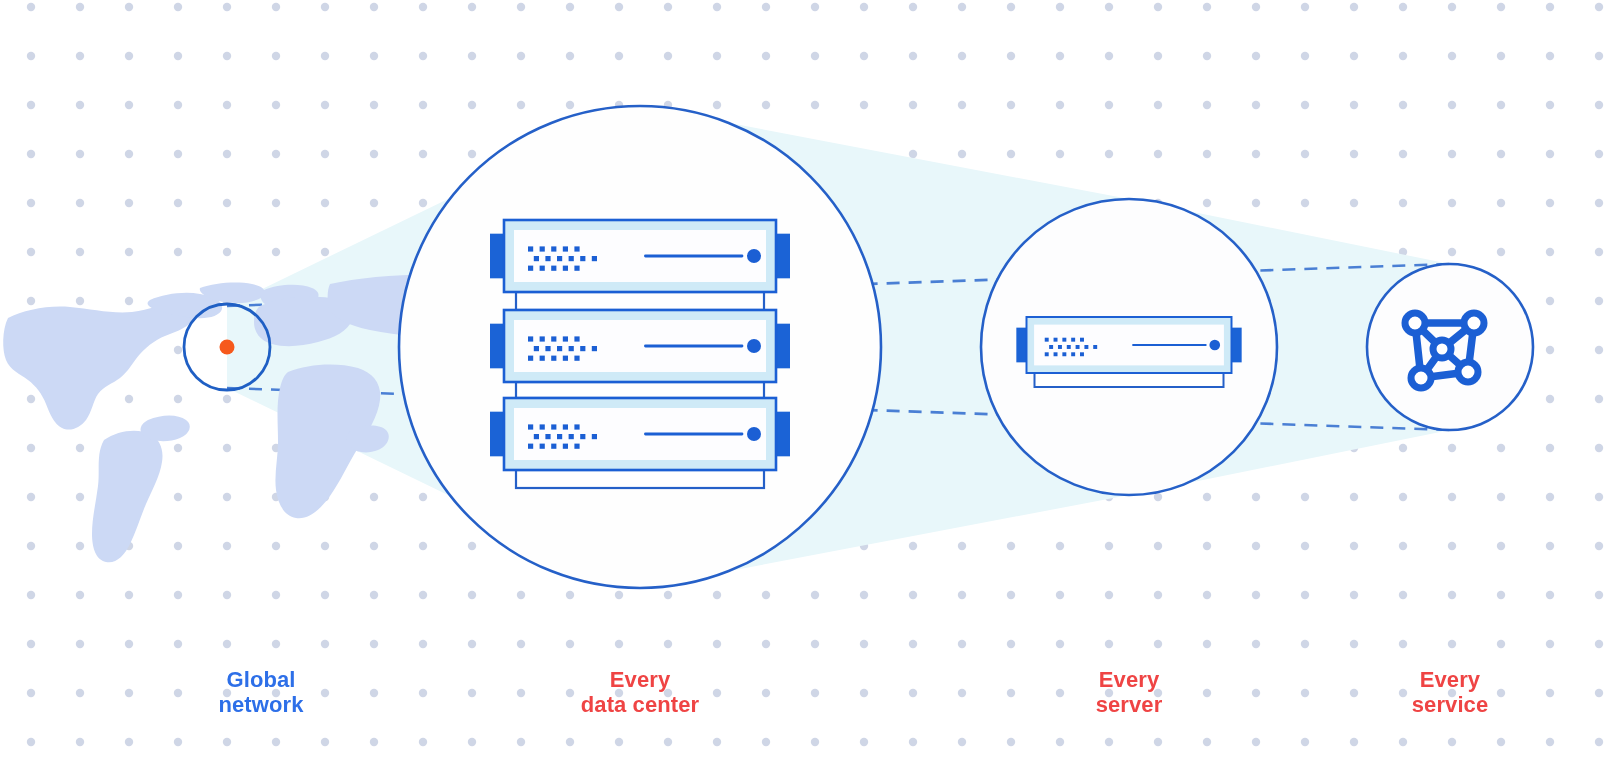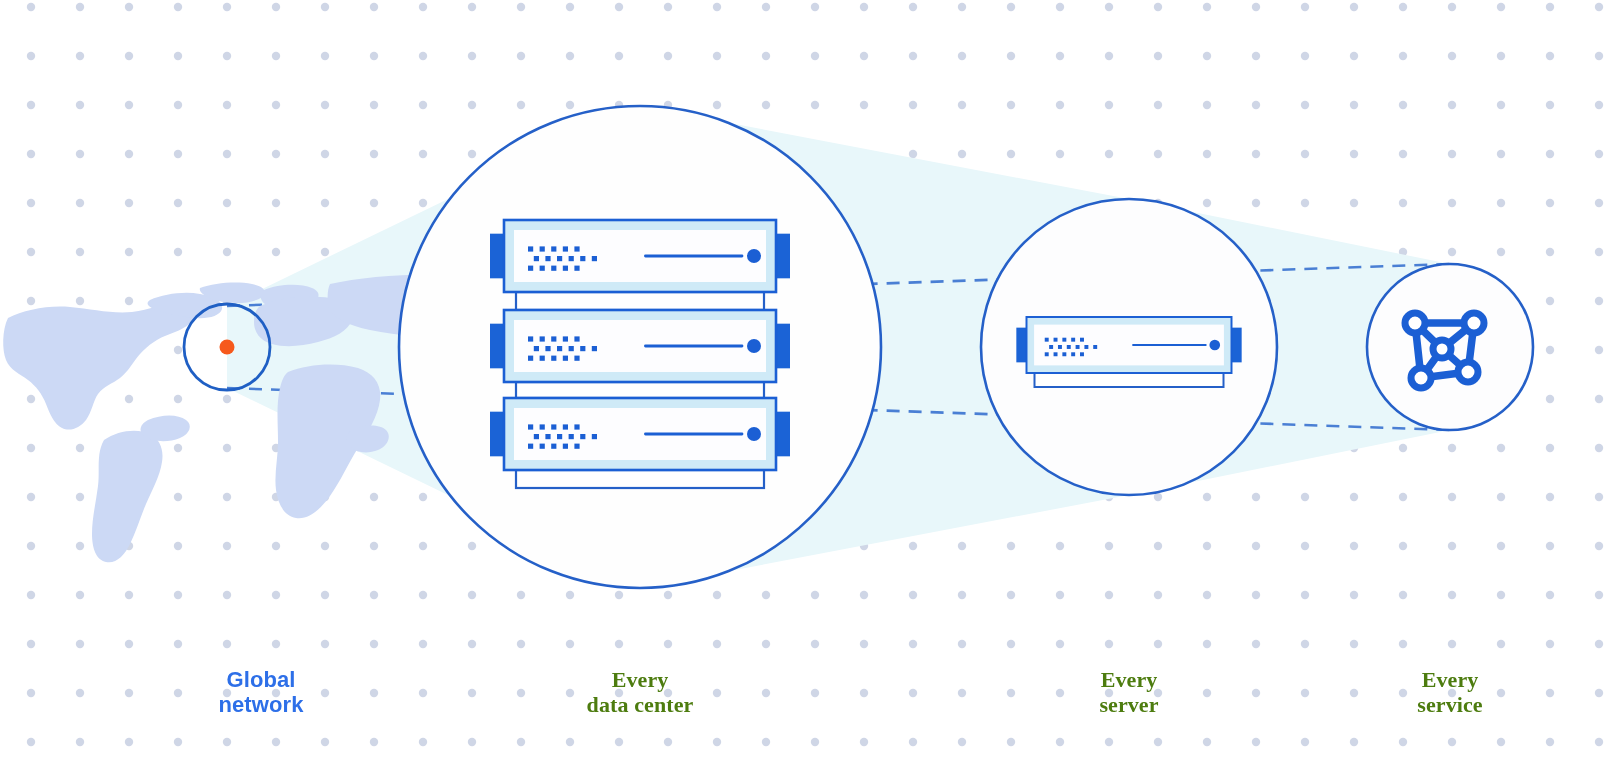--- a/index.html
+++ b/index.html
@@ -24,21 +24,21 @@
   .label {
     position:absolute;
     text-align:center;
     font-size:22px;
     line-height:1.12;
     font-weight:700;
     letter-spacing:0.1px;
     white-space:pre-line;
     transform:translateX(-50%);
   }
-  .label.dark  { color:#4d7c0f;font-family:Liberation Serif, serif; }
+  .label.dark  { color:#ef4444; }
   .label.brand { color:#2d6fe8; }
 </style>
 </head>
 <body>
 
 <div id="stage">
 
   <svg id="artboard" viewBox="0 0 1620 782" width="1620" height="782">
     <defs>
       <clipPath id="clipStage">

